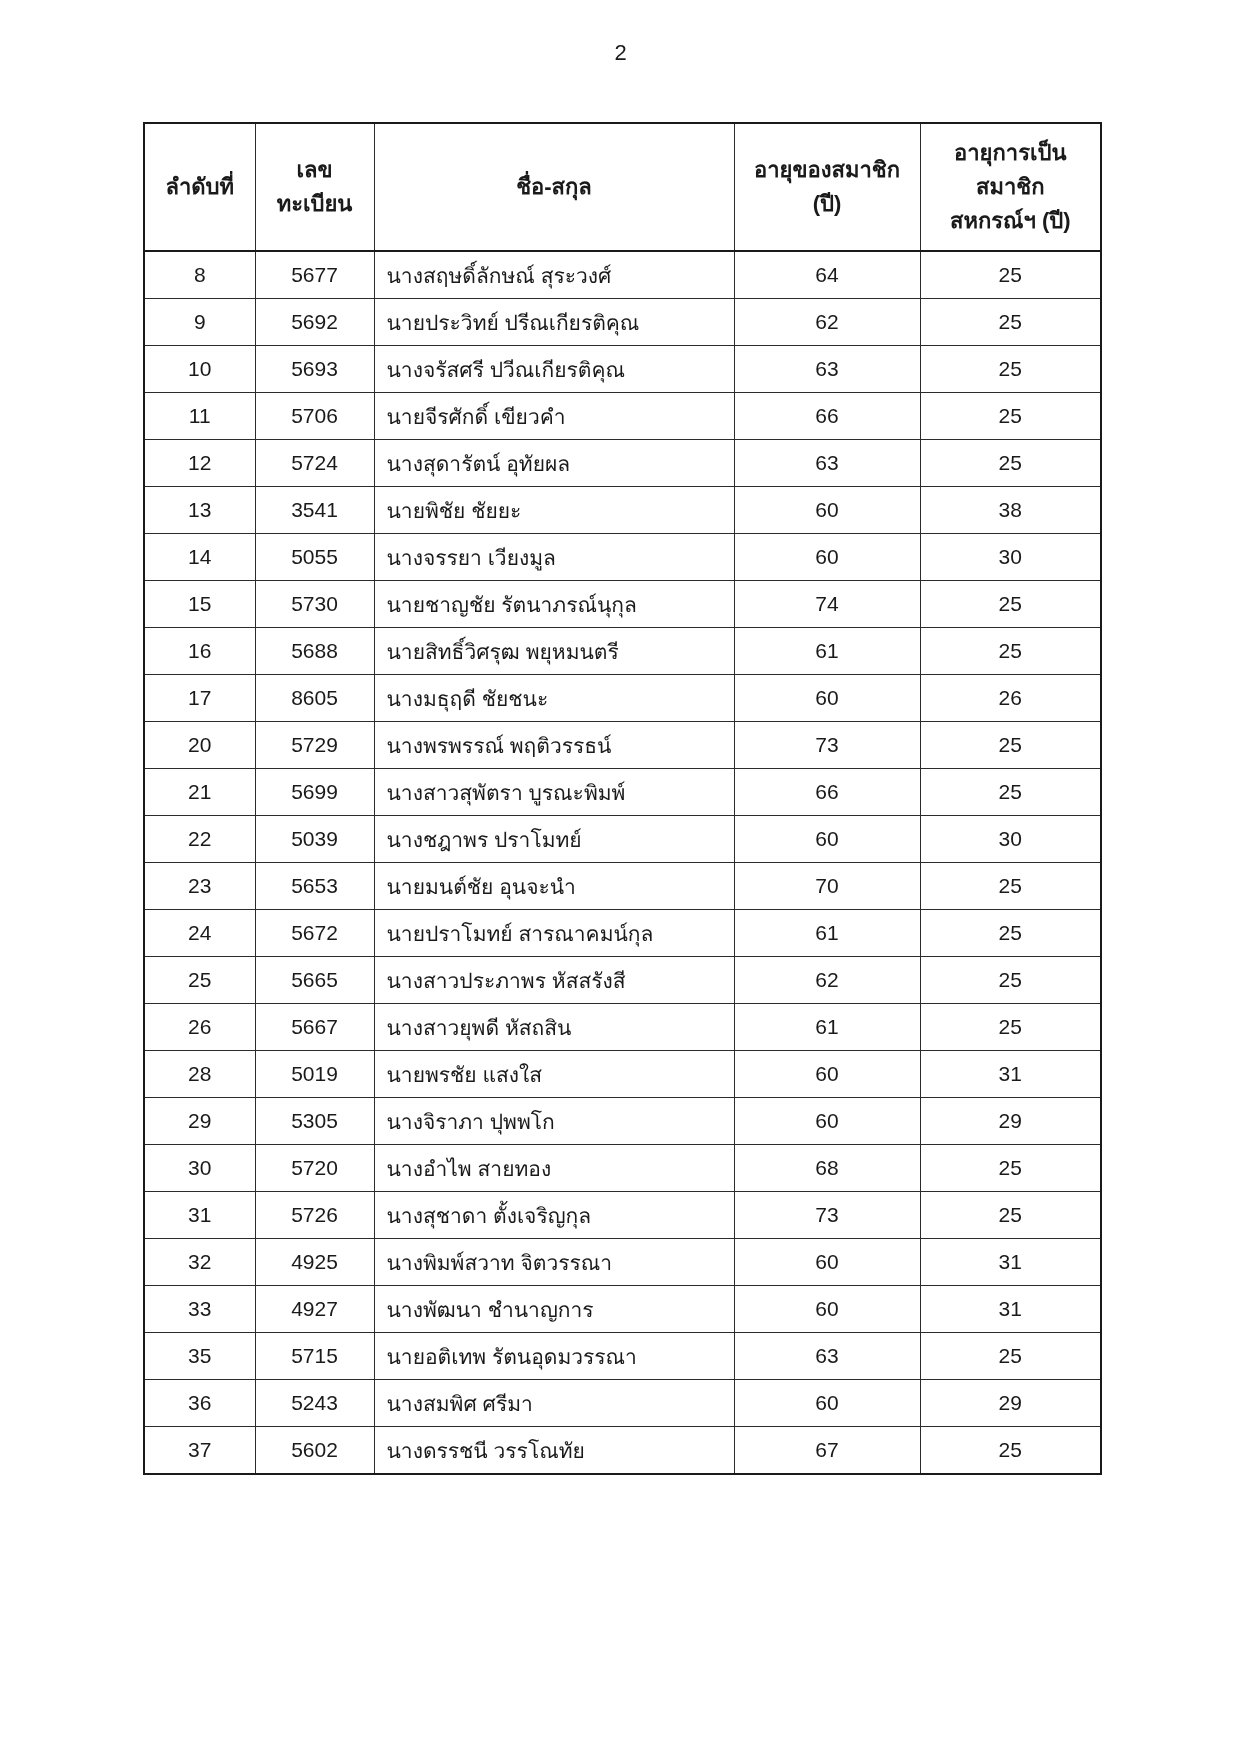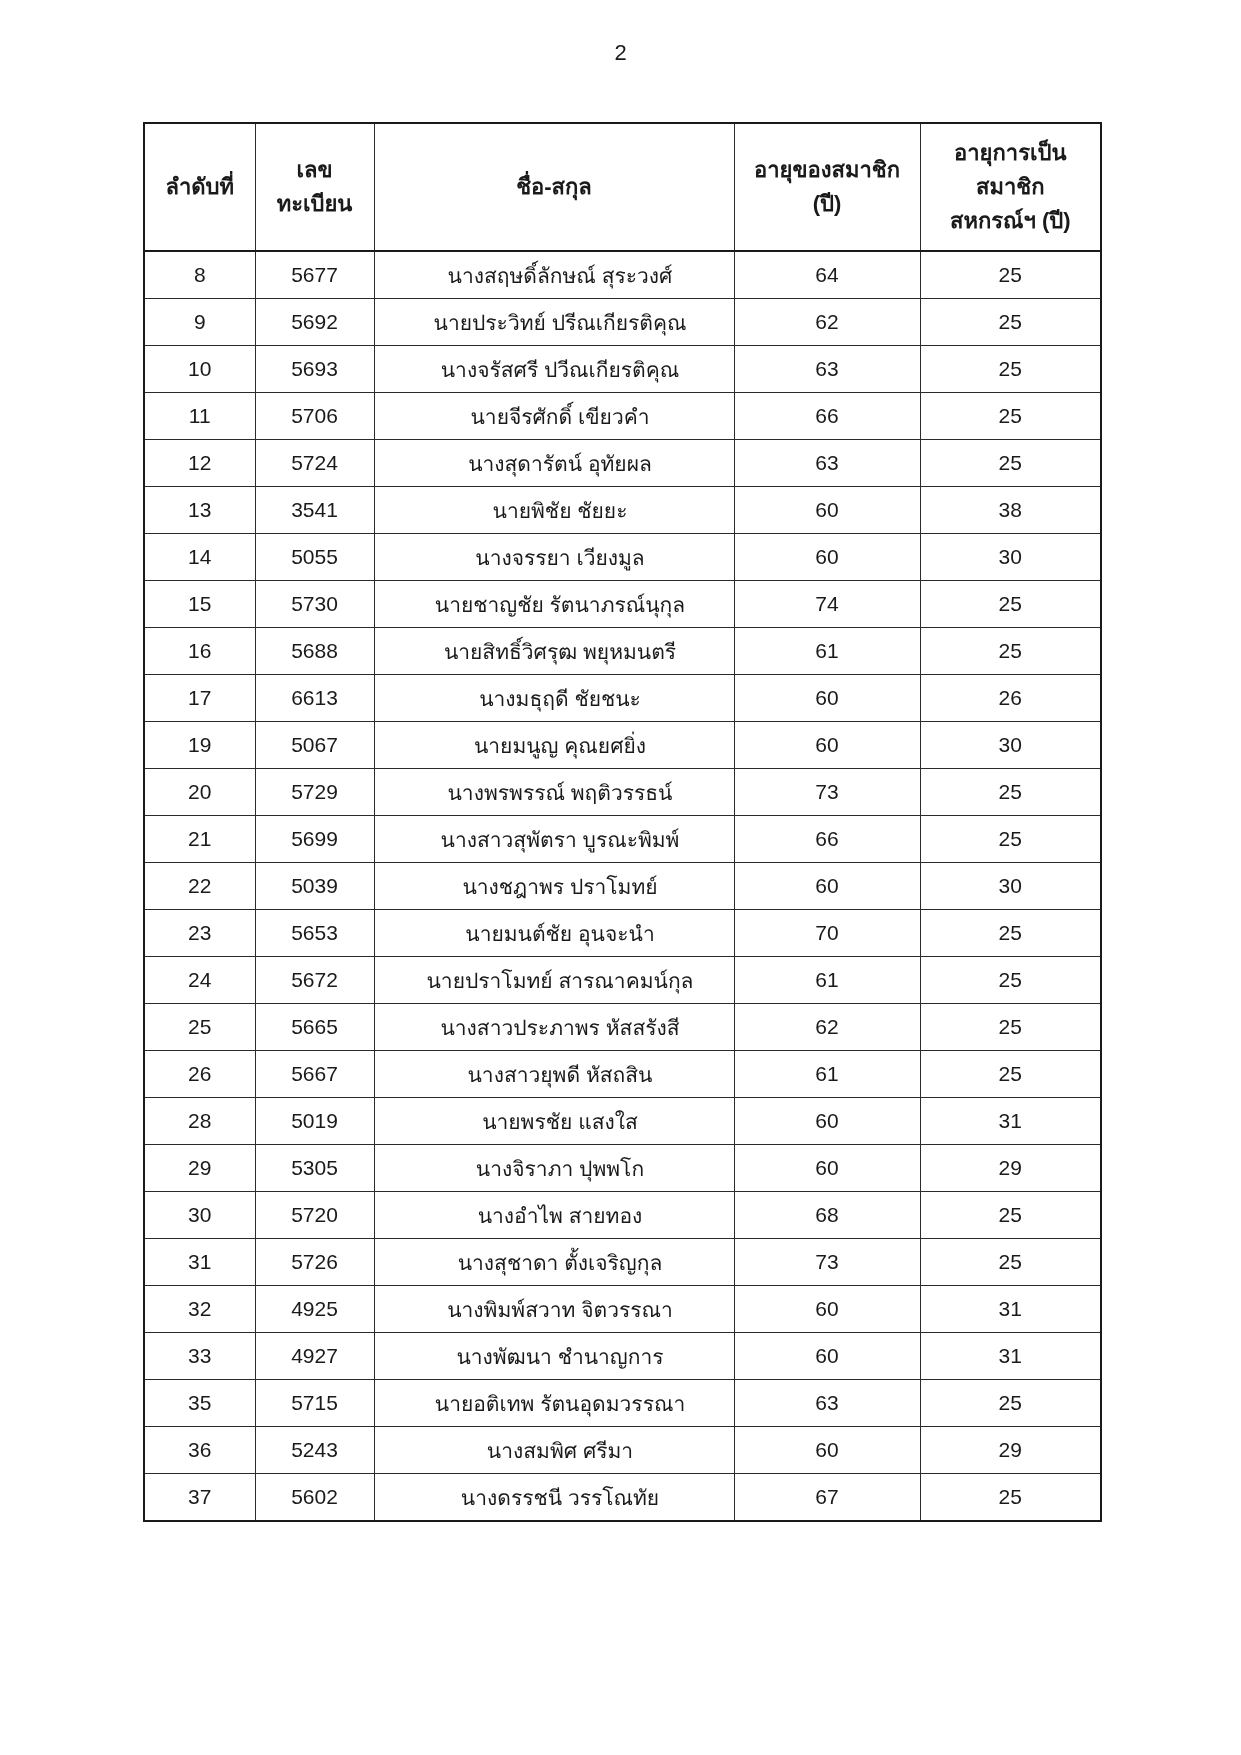--- a/index.html
+++ b/index.html
@@ -48,21 +48,21 @@
     white-space: pre-line;
     line-height: 1.55;
     border-bottom: 2px solid #1a1a1a;
     font-size: 22px;
   }
   table.member-table tbody td {
     height: 46px;
     font-weight: normal;
   }
   table.member-table tbody td.cell-name {
-    text-align: center;
+    text-align: left;
     padding-left: 12px;
   }
 </style>
 </head>
 <body>
 
 <div class="page">
 
   <div class="page-number">2</div>
 
@@ -146,31 +146,24 @@
         </tr>
         <tr>
           <td>16</td>
           <td>5688</td>
           <td class="cell-name">นายสิทธิ์วิศรุฒ พยุหมนตรี</td>
           <td>61</td>
           <td>25</td>
         </tr>
         <tr>
           <td>17</td>
-          <td>6613</td>
+          <td>8605</td>
           <td class="cell-name">นางมธุฤดี ชัยชนะ</td>
           <td>60</td>
           <td>26</td>
-        </tr>
-        <tr>
-          <td>19</td>
-          <td>5067</td>
-          <td class="cell-name">นายมนูญ คุณยศยิ่ง</td>
-          <td>60</td>
-          <td>30</td>
         </tr>
         <tr>
           <td>20</td>
           <td>5729</td>
           <td class="cell-name">นางพรพรรณ์ พฤติวรรธน์</td>
           <td>73</td>
           <td>25</td>
         </tr>
         <tr>
           <td>21</td>

